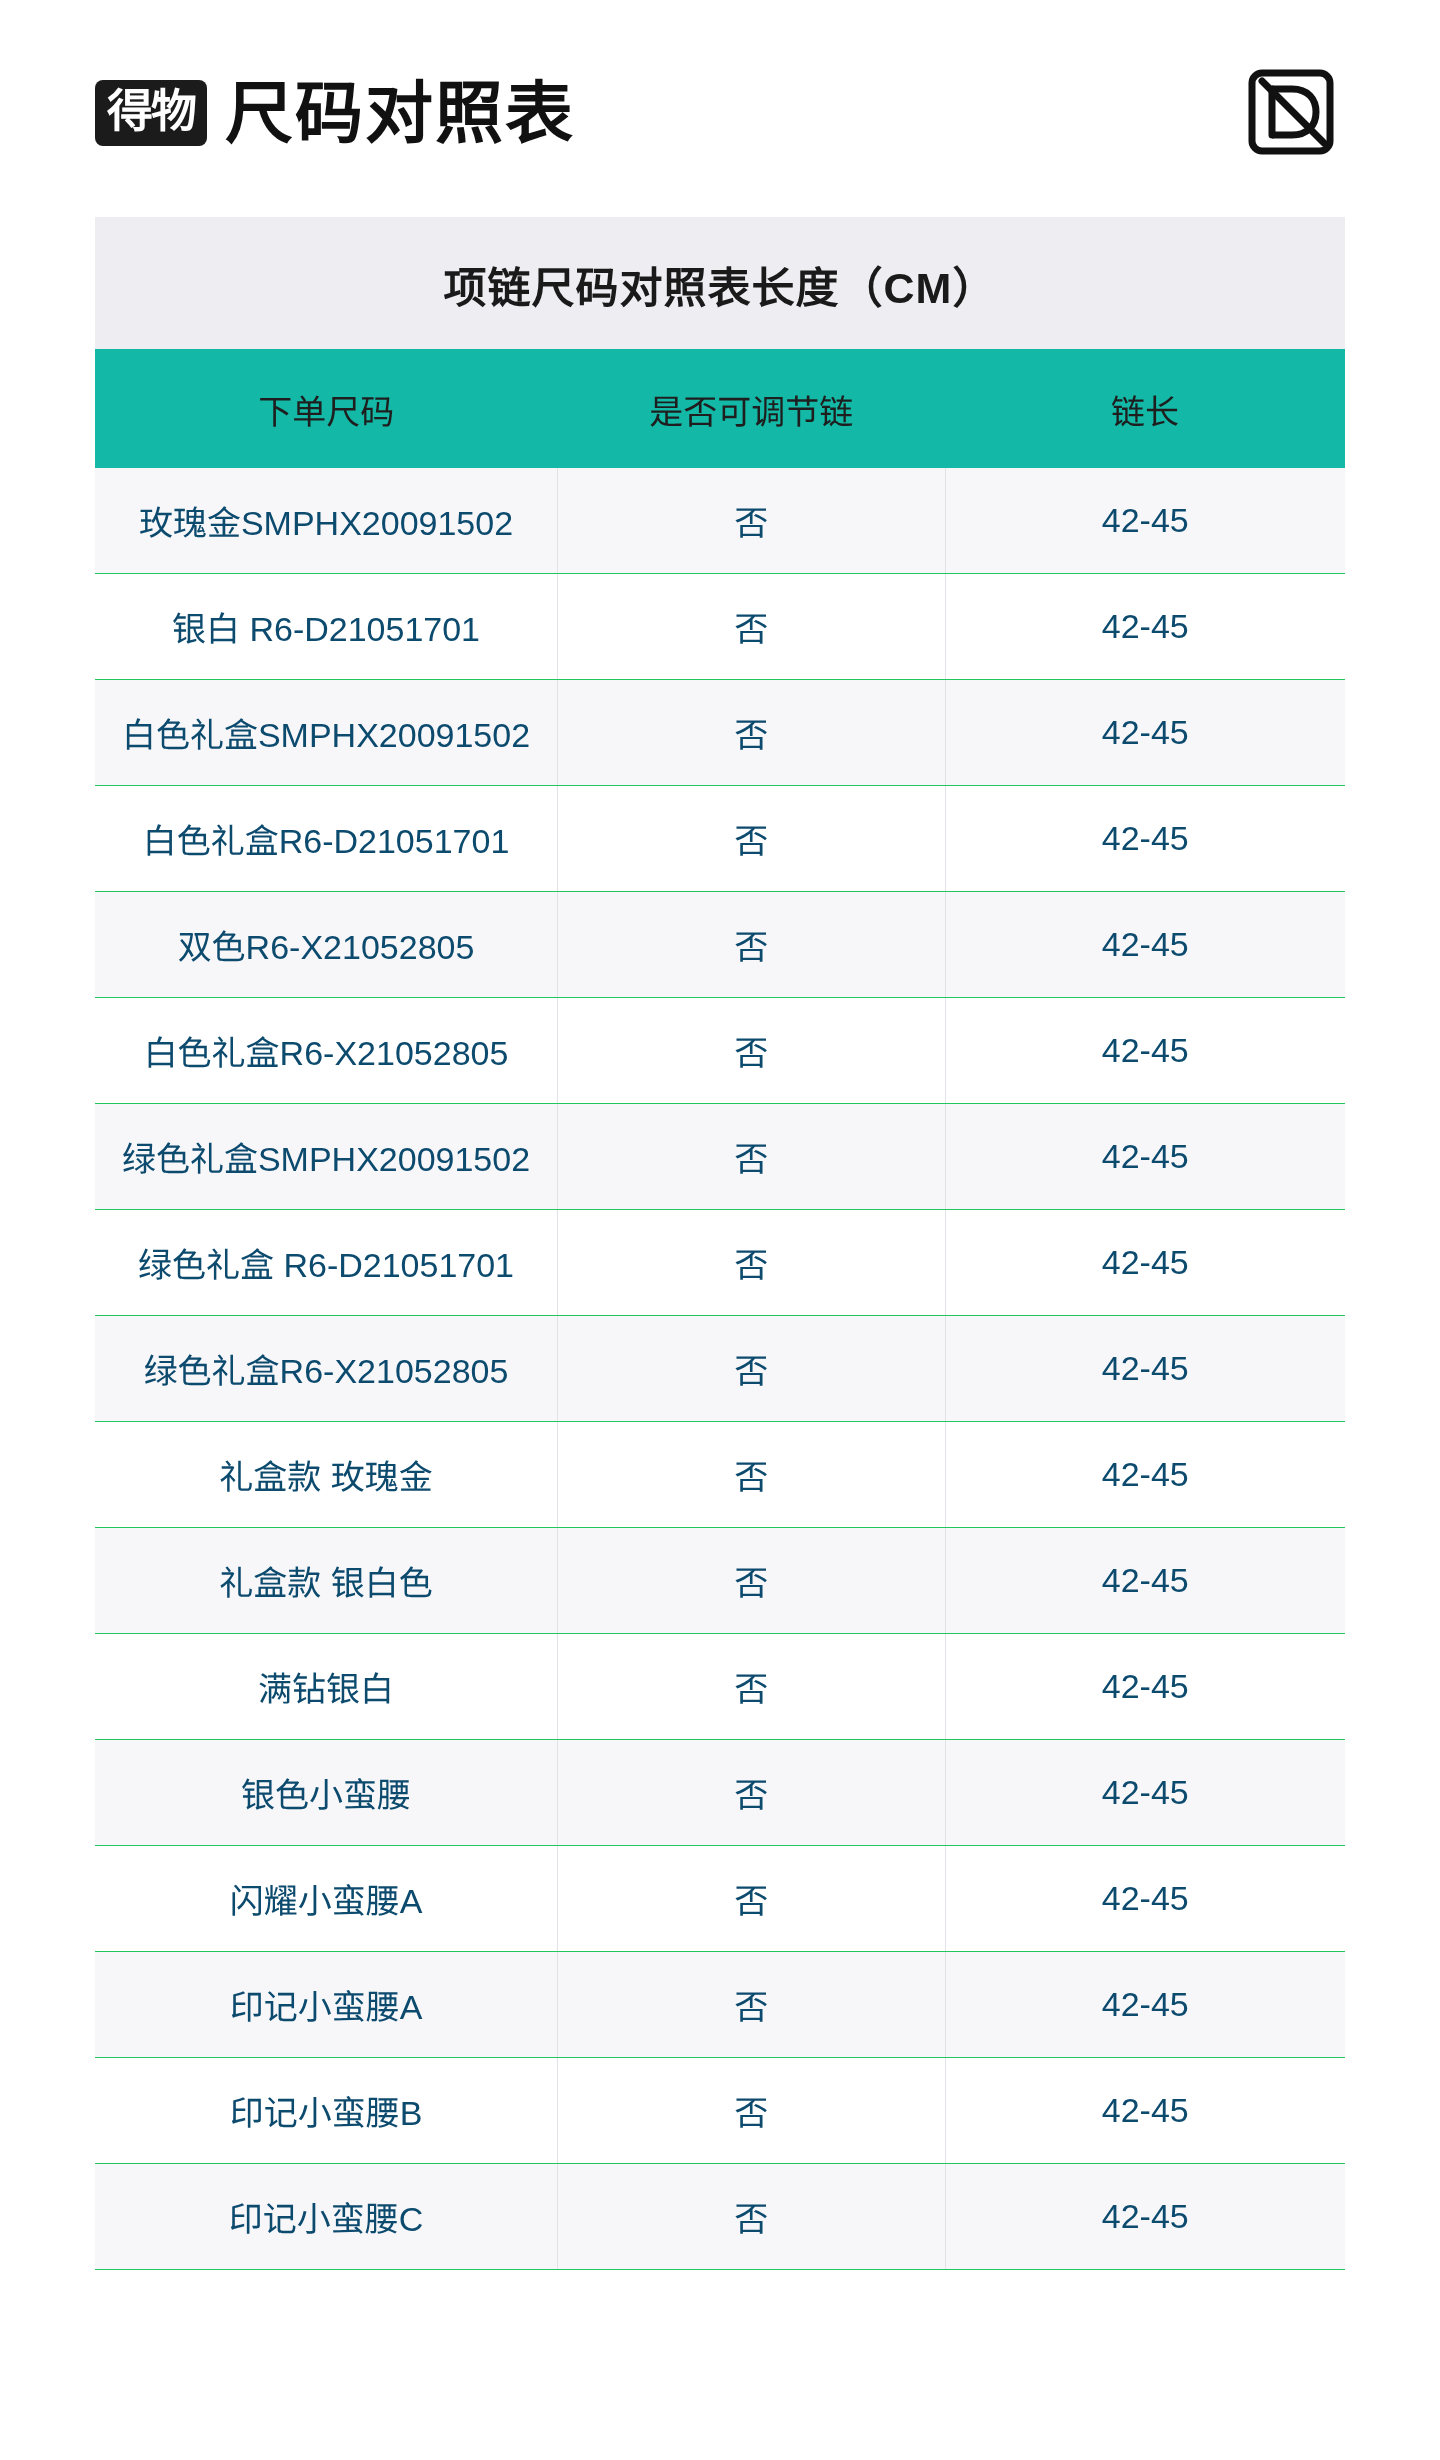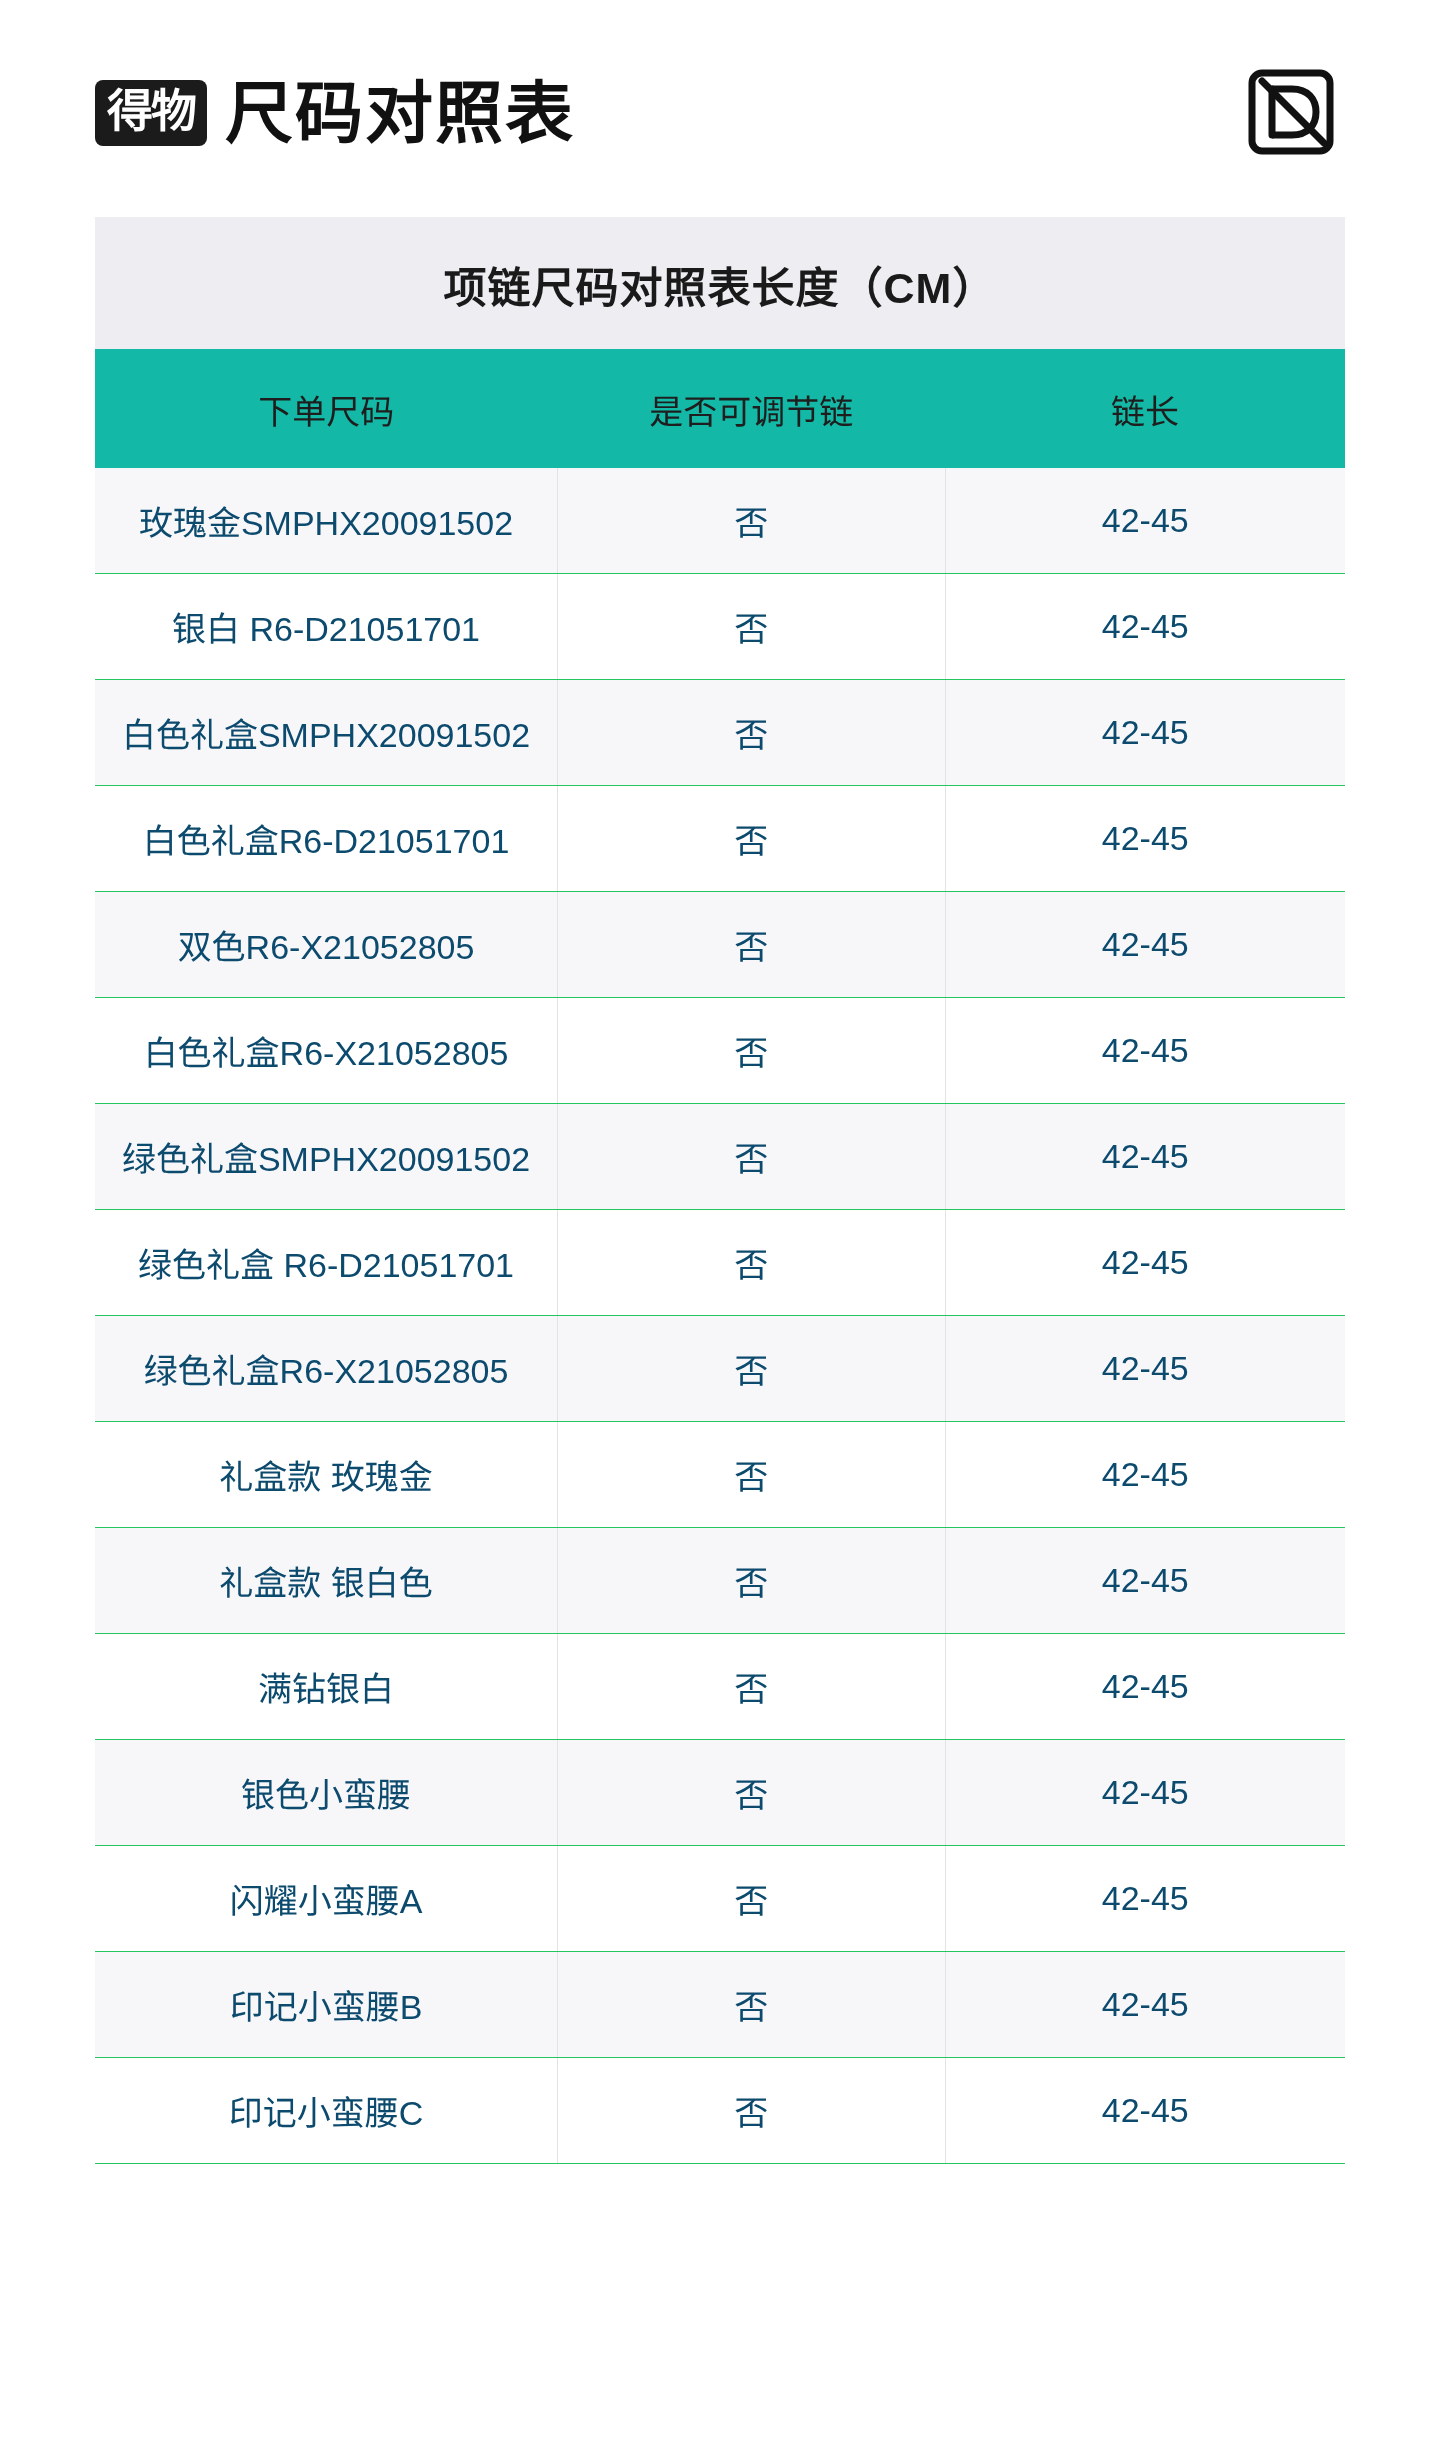--- a/index.html
+++ b/index.html
@@ -221,20 +221,25 @@
             <td class="col-name">银色小蛮腰</td>
             <td>否</td>
             <td>42-45</td>
           </tr>
           <tr>
             <td class="col-name">闪耀小蛮腰A</td>
             <td>否</td>
             <td>42-45</td>
           </tr>
           <tr>
+            <td class="col-name">印记小蛮腰A</td>
+            <td>否</td>
+            <td>42-45</td>
+          </tr>
+          <tr>
             <td class="col-name">印记小蛮腰B</td>
             <td>否</td>
             <td>42-45</td>
           </tr>
           <tr>
             <td class="col-name">印记小蛮腰C</td>
             <td>否</td>
             <td>42-45</td>
           </tr>
         </tbody>

